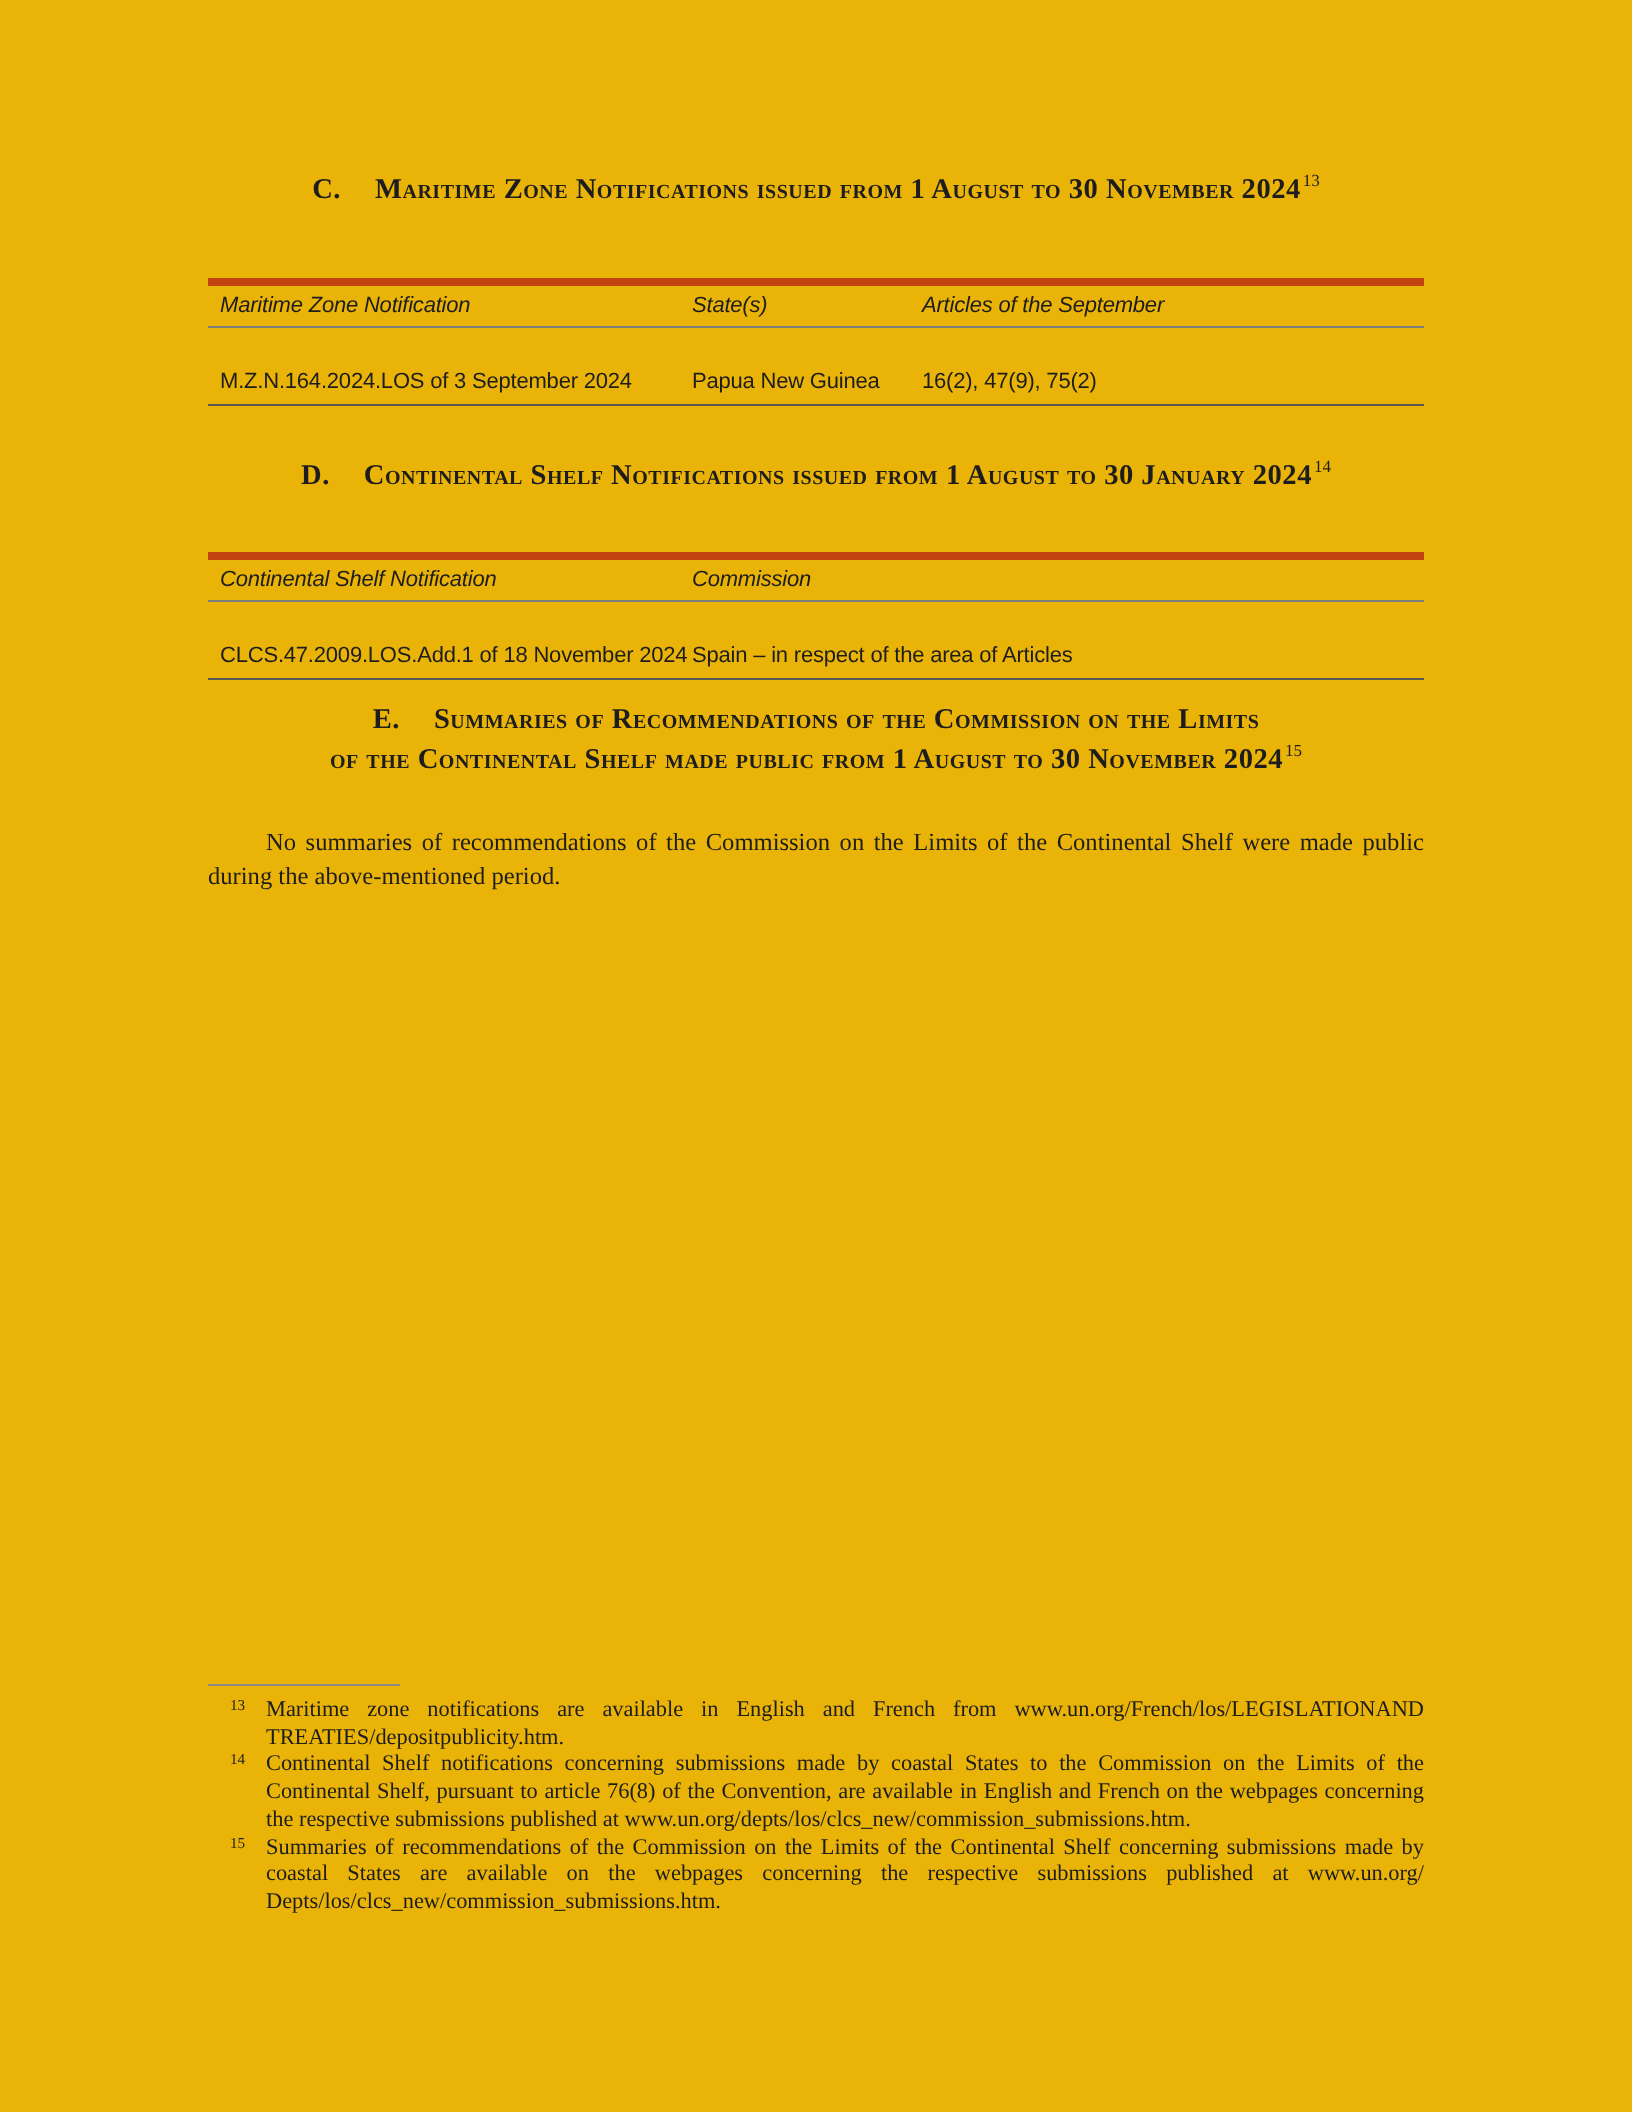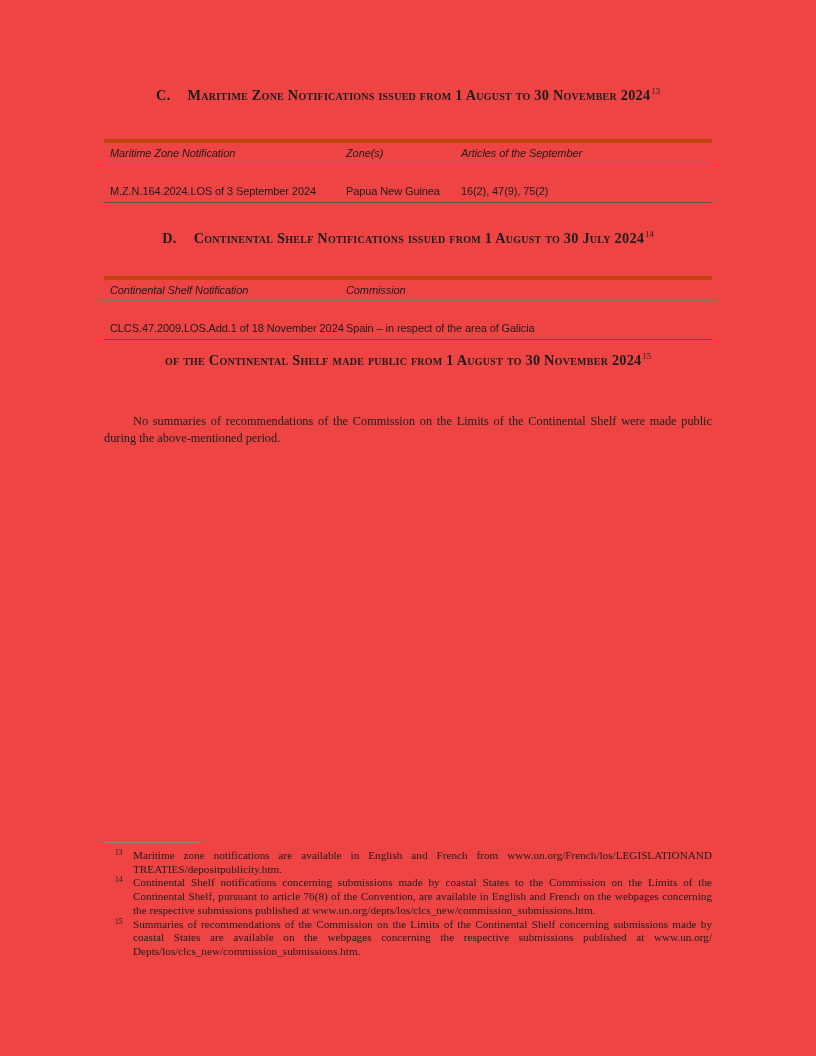--- a/index.html
+++ b/index.html
@@ -1,21 +1,21 @@
 <!DOCTYPE html>
 <html><head>
 <meta charset="utf-8">
 <style>
   html, body { margin: 0; padding: 0; background: #ffffff; }
   body {
     width: 816px; height: 1056px; position: relative; overflow: hidden;
     font-family: "Liberation Serif", serif; color: #1d1d1d;
     -webkit-font-smoothing: antialiased;
   }
-  .page { position: absolute; inset: 0; background: #ef4444; }
+  .page { position: absolute; inset: 0; background: #eab308; }
 
   
   .sec-heading {
     position: absolute; left: 104px; width: 608px;
     text-align: center; font-weight: bold; font-variant: small-caps;
     font-size: 14.3px; line-height: 19.5px; letter-spacing: 0.25px;
     color: #1d1d1d; white-space: nowrap;
   }
   .sec-heading.wrap { white-space: normal; }
   #heading-c { top: 86px; }
@@ -76,57 +76,60 @@
 
   <table class="tbl" id="tbl-maritime">
     <colgroup>
         <col style="width:242px">
         <col style="width:115px">
         <col>
       </colgroup>
     <thead>
       <tr>
         <th>Maritime Zone Notification</th>
-        <th>Zone(s)</th>
+        <th>State(s)</th>
         <th>Articles of the September</th>
       </tr>
     </thead>
     <tbody>
       <tr>
         <td>M.Z.N.164.2024.LOS of 3 September 2024</td>
         <td>Papua New Guinea</td>
         <td>16(2), 47(9), 75(2)</td>
       </tr>
     </tbody>
   </table>
 
   <div class="sec-heading" id="heading-d">
-    <span class="sec-letter">D.</span><span>Continental Shelf Notifications issued from 1 August to 30 July 2024</span><sup class="fnref">14</sup>
+    <span class="sec-letter">D.</span><span>Continental Shelf Notifications issued from 1 August to 30 January 2024</span><sup class="fnref">14</sup>
   </div>
 
   <table class="tbl" id="tbl-shelf">
     <colgroup>
         <col style="width:242px">
         <col>
       </colgroup>
     <thead>
       <tr>
         <th>Continental Shelf Notification</th>
         <th>Commission</th>
       </tr>
     </thead>
     <tbody>
       <tr>
         <td>CLCS.47.2009.LOS.Add.1 of 18 November 2024</td>
-        <td>Spain – in respect of the area of Galicia</td>
+        <td>Spain – in respect of the area of Articles</td>
       </tr>
     </tbody>
   </table>
 
   <div class="sec-heading wrap" id="heading-e">
+    <div>
+      <span class="sec-letter">E.</span><span>Summaries of Recommendations of the Commission on the Limits</span>
+    </div>
     <div>
       <span>of the Continental Shelf made public from 1 August to 30 November 2024</span><sup class="fnref">15</sup>
     </div>
   </div>
 
   <p class="body-para">No summaries of recommendations of the Commission on the Limits of the Continental Shelf were made public during the above-mentioned period.</p>
 
   <div class="footnotes">
     <div class="fn-rule"></div>
 

